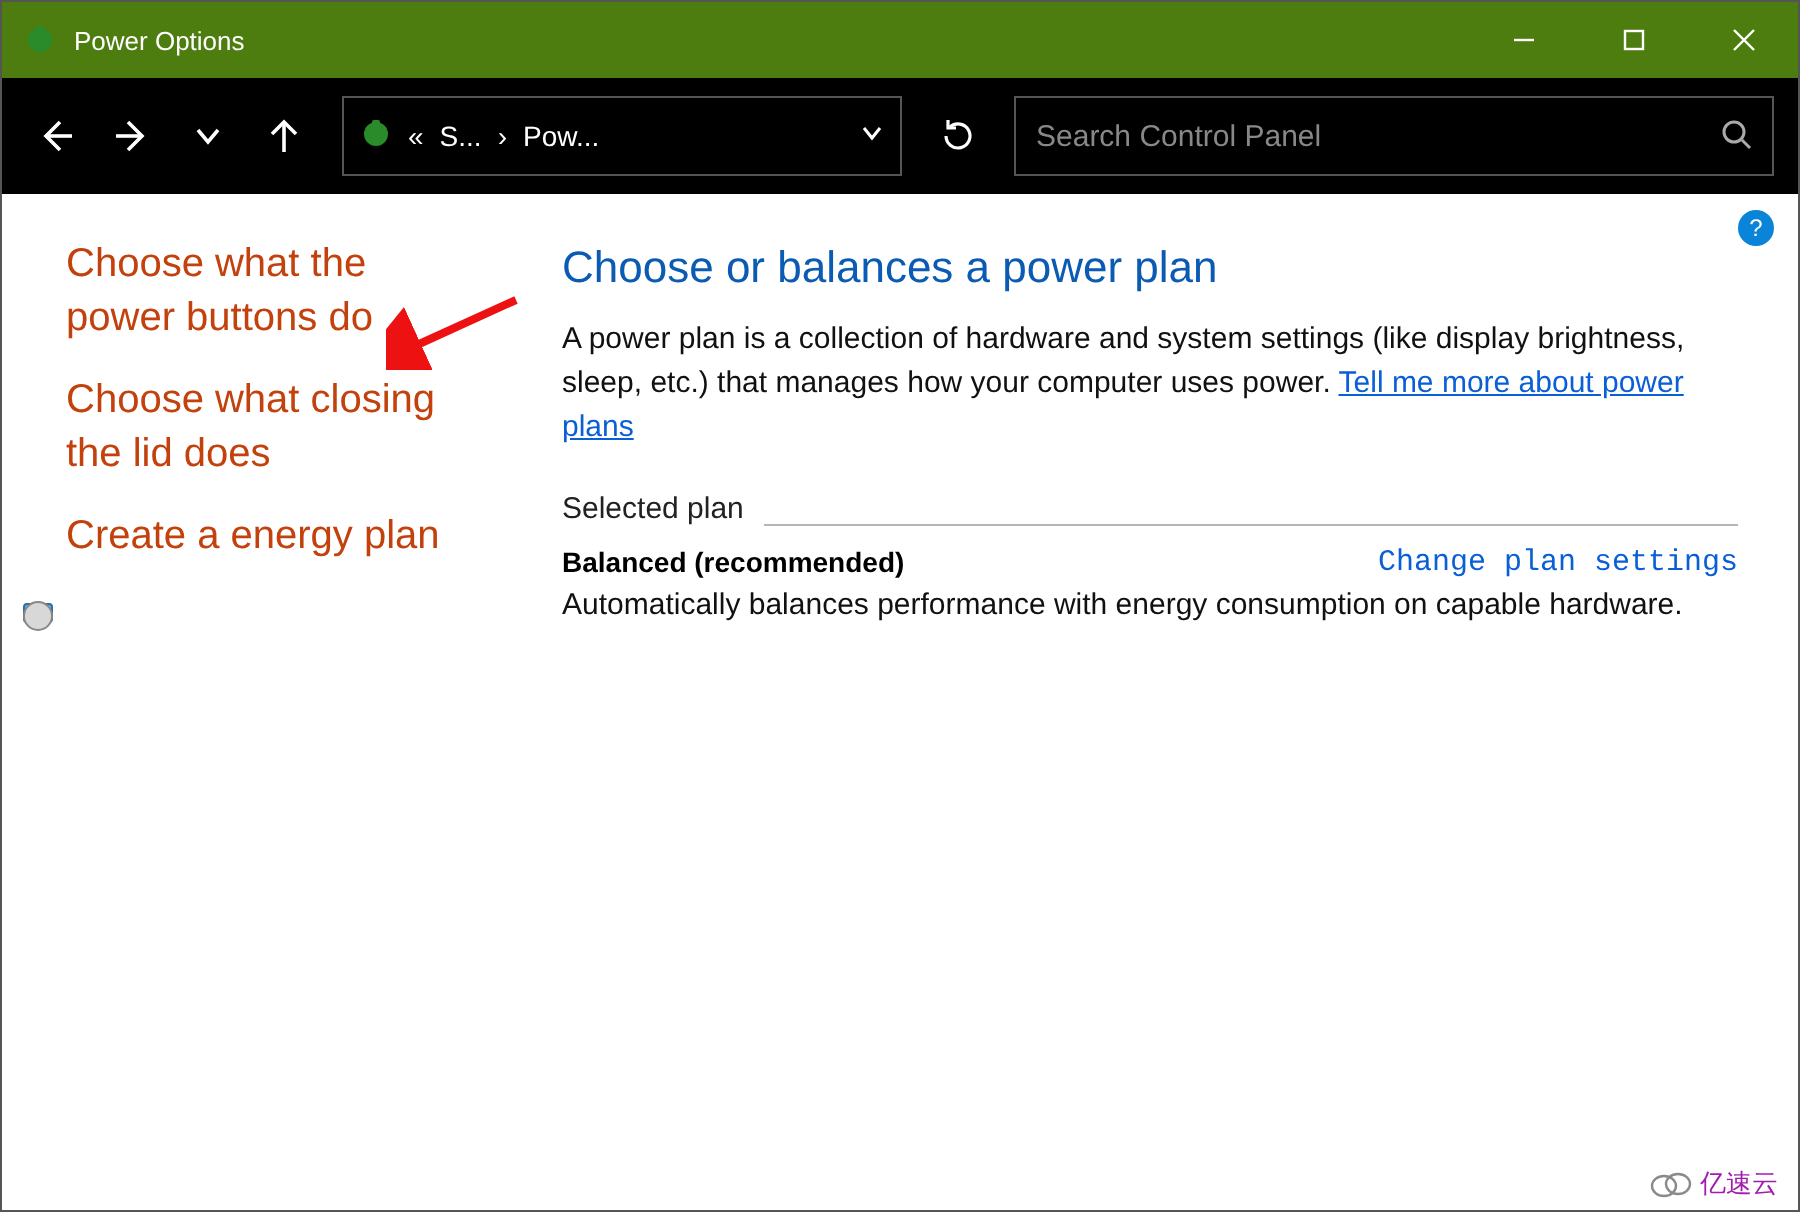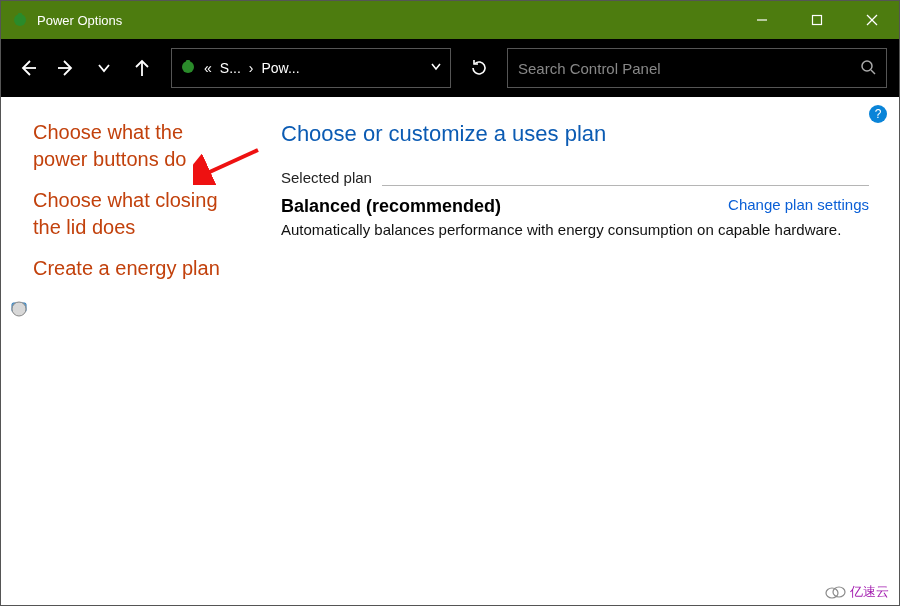--- a/index.html
+++ b/index.html
@@ -139,22 +139,22 @@
   }
   .section-label .rule {
     flex:1; height:1px; background:#b5b5b5;
   }
   .plan-row {
     margin-top: 10px;
     display:flex;
     justify-content: space-between;
     align-items:flex-start;
   }
-  .plan-name { font-weight:700; font-size:18px; }
-  .plan-link { color:#0a5fd6; font-size:15px; }
+  .plan-name { font-weight:700; font-size:14px; }
+  .plan-link { color:#0a5fd6; font-size:15px;font-family:Liberation Mono, monospace; }
   .plan-desc { font-size:15px; margin-top:4px; color:#111; }
 
   
   .arrow-annot {
     position:absolute;
     left: 192px; top: 48px;
     pointer-events:none;
   }
 
   
@@ -293,22 +293,25 @@
           <path d="M0,0 L10,5 L0,10 Z" fill="#e11"></path>
         </marker>
       </defs>
       <line x1="65" y1="5" x2="10" y2="30" stroke="#e11" stroke-width="4" marker-end="url(#ah)"></line>
     </svg>
   </div>
 
   <div class="main">
     <div class="help-badge">?</div>
 
-    <h1 class="page-heading">Choose or customize a uses plan</h1>
-
+    <h1 class="page-heading">Choose or balances a power plan</h1>
+
+    <p class="page-desc">
+      <span>A power plan is a collection of hardware and system settings (like display brightness, sleep, etc.) that manages how your computer uses power. </span><a href="#">Tell me more about power plans</a>
+    </p>
 
     <div class="section-label">
       <span>Selected plan</span>
       <span class="rule"></span>
     </div>
 
     <div class="plan-row">
       <span class="plan-name">Balanced (recommended)</span>
       <span class="plan-link">Change plan settings</span>
     </div>

